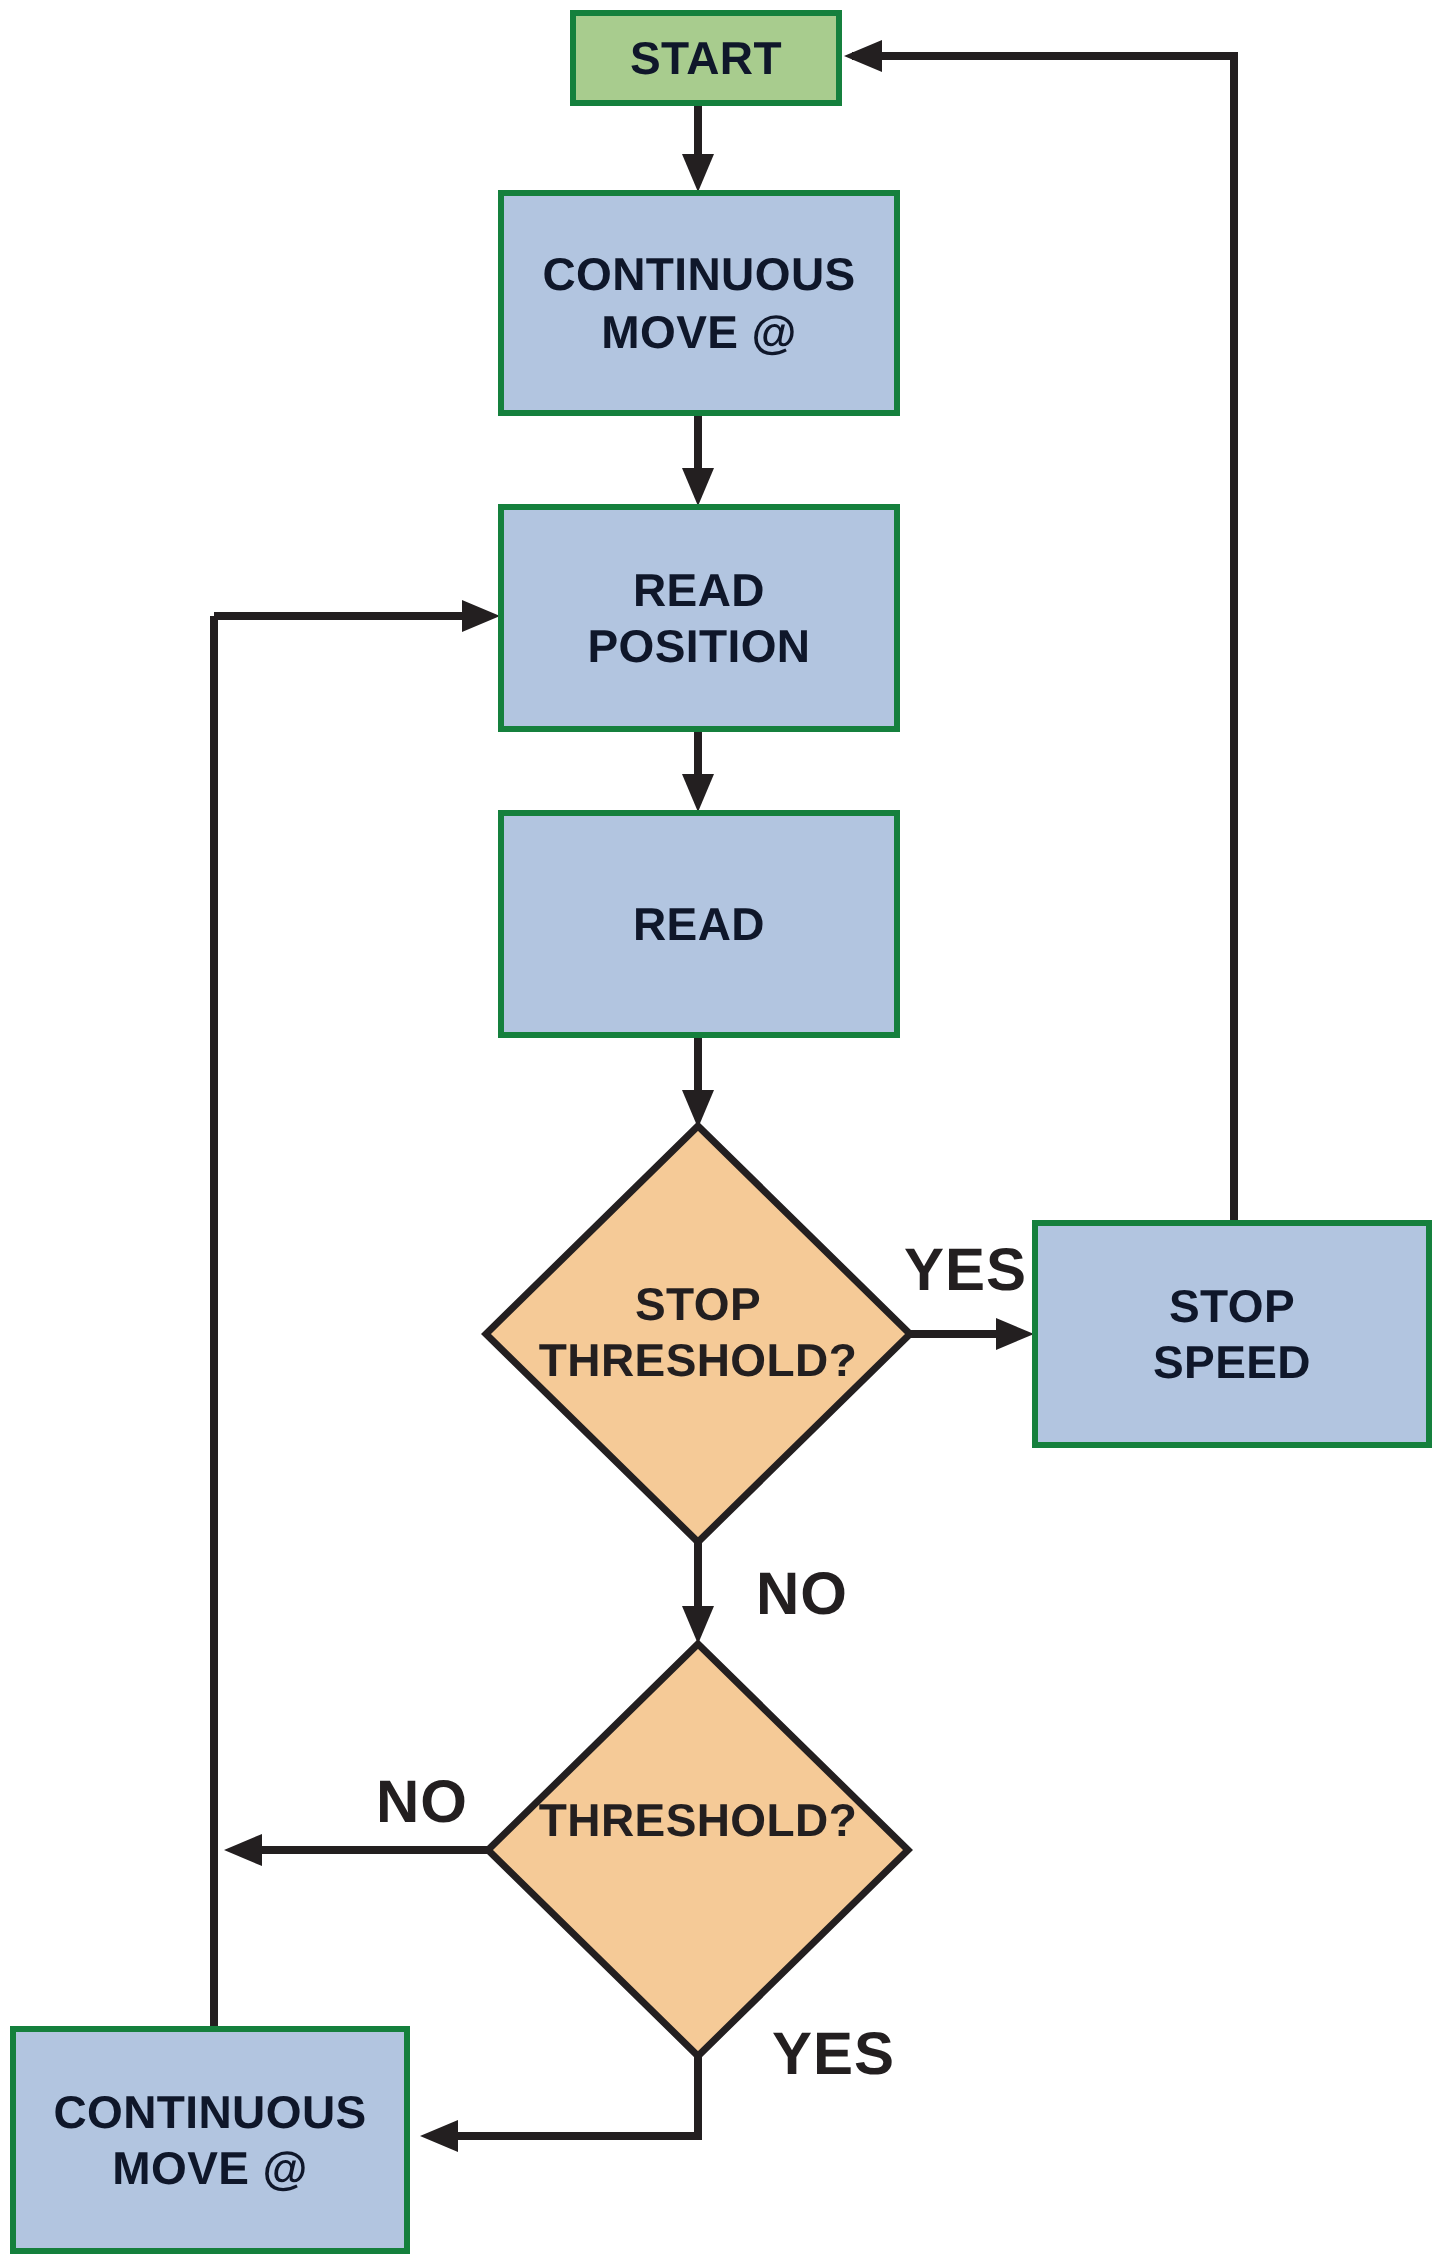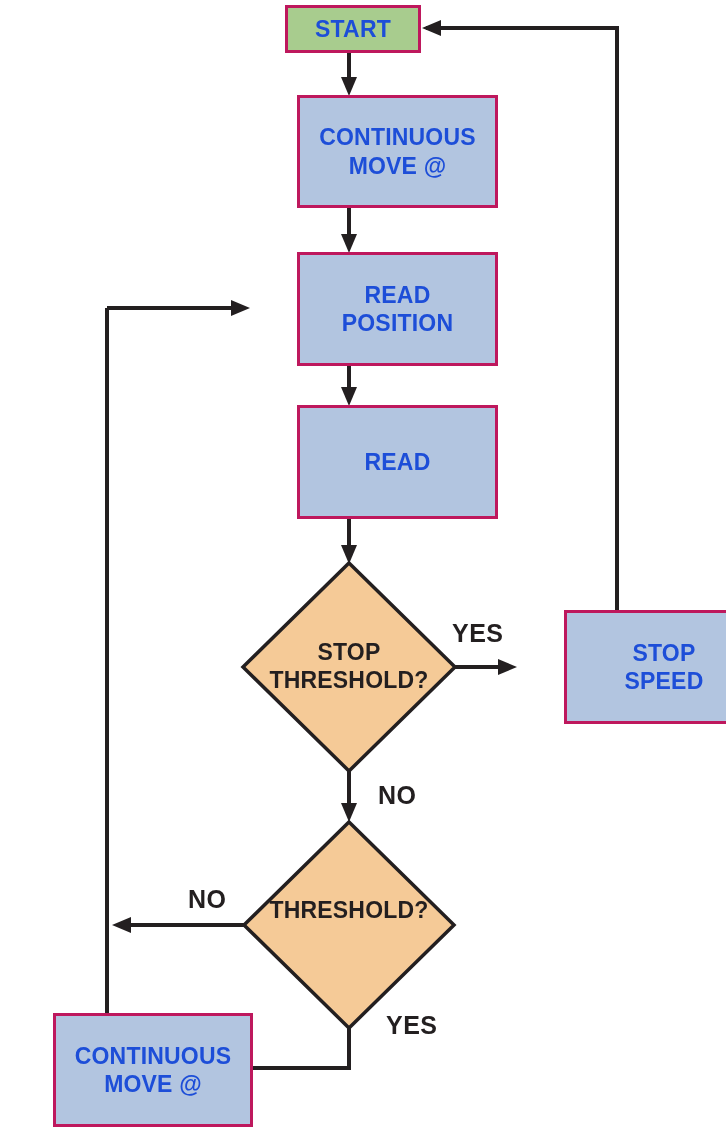--- a/index.html
+++ b/index.html
@@ -11,40 +11,40 @@
     overflow:hidden;
   }
   #wires { position:absolute; left:0; top:0; z-index:1; }
   .wire  { stroke:#231f20; stroke-width:4; fill:none; }
   .head  { fill:#231f20; stroke:none; }
   .diamond { fill:#f5ca97; stroke:#231f20; stroke-width:3.5; }
 
   .node {
     position:absolute; z-index:2;
     box-sizing:border-box;
-    border:3px solid #be185d;
+    border:3px solid #15803d;
     display:flex; flex-direction:column;
     align-items:center; justify-content:center;
     text-align:center;
     font-weight:bold; font-size:23px; line-height:1.22;
-    color:#1d4ed8;
+    color:#0f172a;
     letter-spacing:0.2px;
   }
-  .process { background:#b2c5e0;margin-left:48px; }
+  .process { background:#b2c5e0; }
   .start   { background:#a8cc8e; }
 
   .diamond-text {
     position:absolute; z-index:3;
     width:212px; text-align:center;
     font-weight:bold; font-size:23px; line-height:1.22;
     color:#231f20; letter-spacing:0.2px;
   }
   .branch-label {
     position:absolute; z-index:3;
-    font-weight:bold; font-size:25px;
+    font-weight:bold; font-size:30px;
     color:#231f20; letter-spacing:0.5px;
   }
   .watermark {
     position:absolute; z-index:3;
     left:536px; top:1102px;
     font-size:20px; color:#cbe5b1; letter-spacing:0.5px;
   }
   .box-start      { left:285px; top:5px;    width:136px; height:48px; }
   .box-move-max   { left:249px; top:95px;   width:201px; height:113px; }
   .box-read-pos   { left:249px; top:252px;  width:201px; height:114px; }

